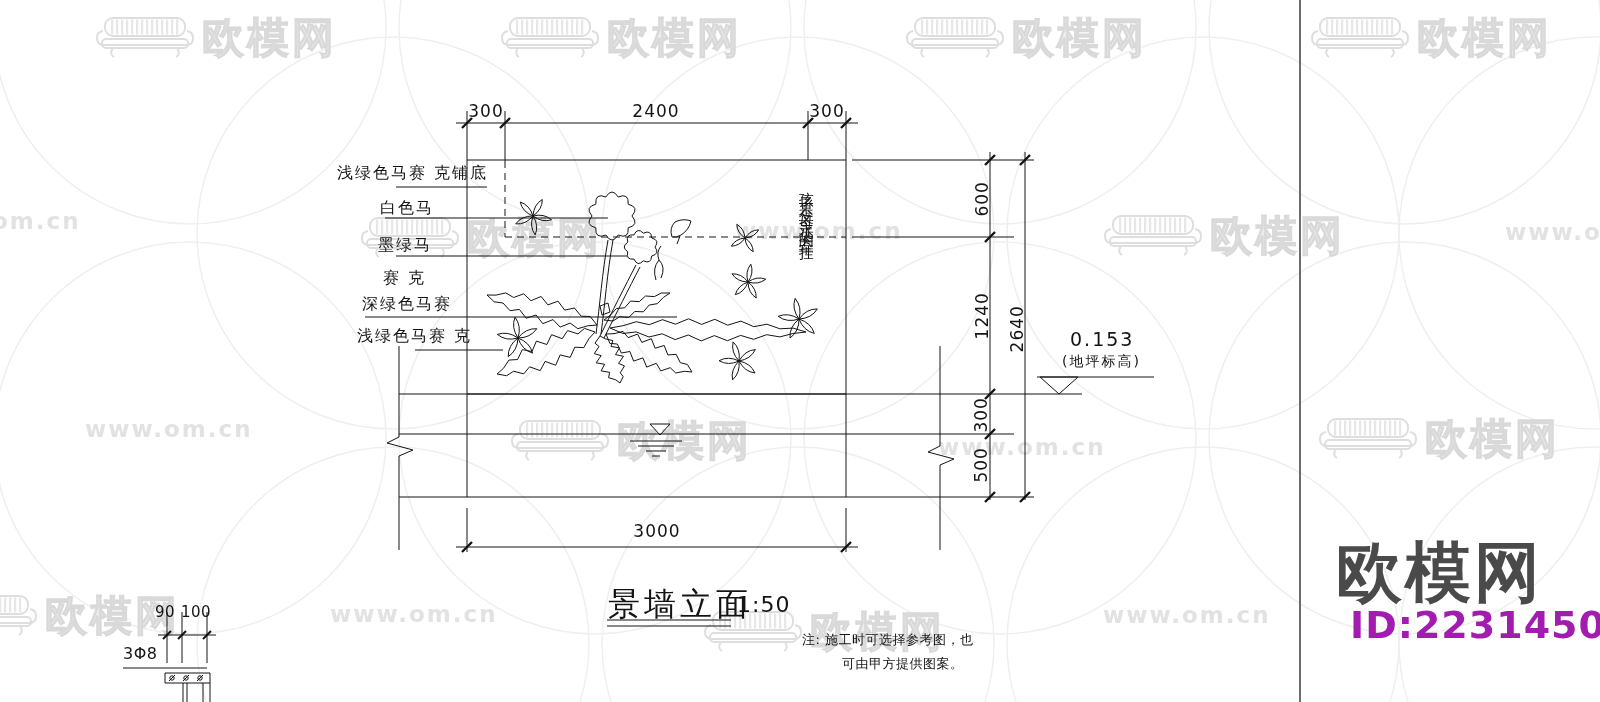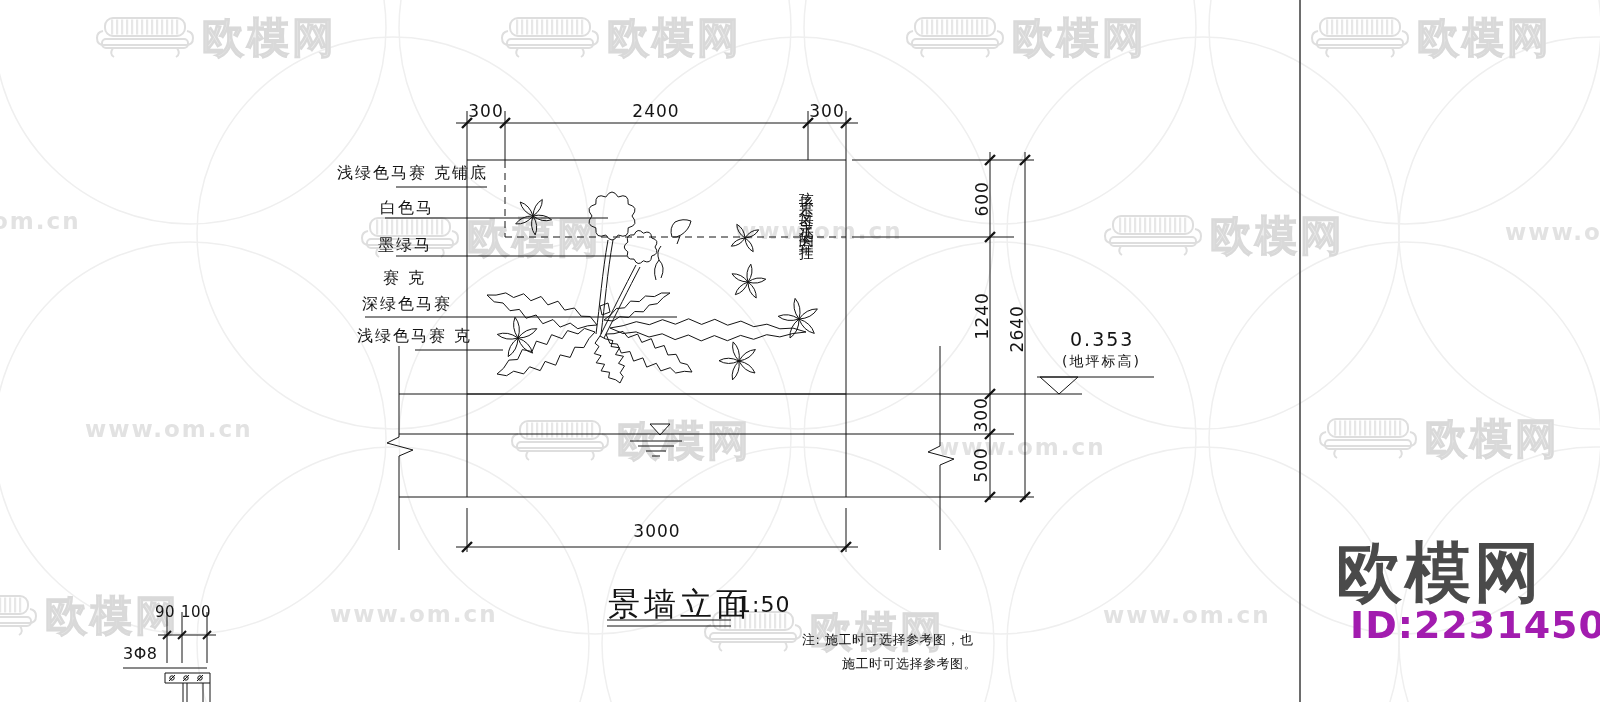--- a/index.html
+++ b/index.html
@@ -224,36 +224,36 @@
   <div class="t dim ctr" style="left:792px;top:102px;width:70px">300</div>
 
   <div class="t dim ctr" style="left:617px;top:522px;width:80px">3000</div>
 
   <div class="t dim ctr rot" style="left:948px;top:189px;width:70px">600</div>
   <div class="t dim ctr rot" style="left:948px;top:306px;width:70px">1240</div>
   <div class="t dim ctr rot" style="left:947px;top:405px;width:70px">300</div>
   <div class="t dim ctr rot" style="left:947px;top:455px;width:70px">500</div>
   <div class="t dim ctr rot" style="left:983px;top:319px;width:70px">2640</div>
 
-  <div class="t elev-v" style="left:1070px;top:329px">0.353</div>
+  <div class="t elev-v" style="left:1070px;top:329px">0.153</div>
   <div class="t elev-l" style="left:1062px;top:353px">(地坪标高)</div>
 
   <div class="t mat" style="left:337px;top:164px">浅绿色马赛 克铺底</div>
   <div class="t mat" style="left:380px;top:199px">白色马</div>
   <div class="t mat" style="left:378px;top:236px">墨绿马</div>
   <div class="t mat" style="left:383px;top:269px">赛 克</div>
   <div class="t mat" style="left:362px;top:295px">深绿色马赛</div>
   <div class="t mat" style="left:357px;top:327px">浅绿色马赛 克</div>
 
   <div class="t vtext" style="left:797px;top:179px;height:215px">孩子是父母永远的牵挂</div>
 
   <div class="t title-big" style="left:608px;top:578px">景墙立面</div>
   <div class="t scale-t" style="left:737px;top:592px">1:50</div>
   <div class="t note-t" style="left:802px;top:633px">注: 施工时可选择参考图，也</div>
-  <div class="t note-t" style="left:842px;top:657px">施工时可选择参考图。</div>
+  <div class="t note-t" style="left:842px;top:657px">可由甲方提供图案。</div>
 
   <div class="t small-d" style="left:155px;top:604px">90</div>
   <div class="t small-d" style="left:181px;top:604px">100</div>
   <div class="t small-d" style="left:123px;top:645px;font-size:16px">3Φ8</div>
 
   <div class="brand-big">欧模网</div>
   <div class="brand-id">ID:2231450</div>
 
 </div>
 

